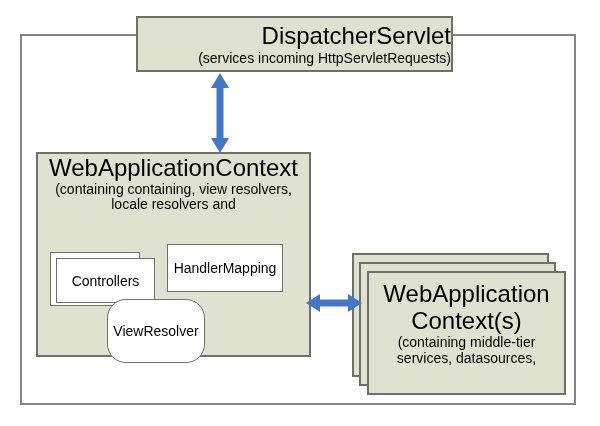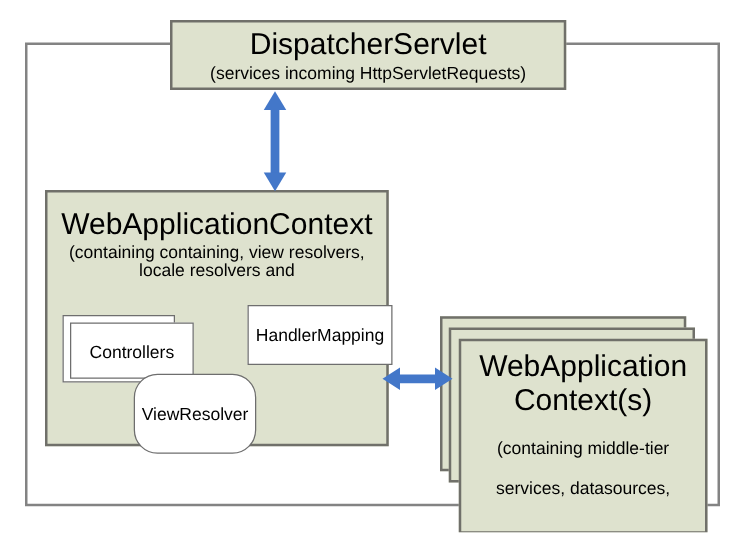--- a/index.html
+++ b/index.html
@@ -8,39 +8,39 @@
     font-family:"Liberation Sans","DejaVu Sans",sans-serif;color:#000;
   }
   .outer-rect{
     position:absolute;left:20px;top:34px;width:552px;height:367px;
     border:2px solid #838383;background:transparent;
   }
   .gbox{
     position:absolute;background:#dee2ce;border:2px solid #70706a;
     box-sizing:border-box;text-align:center;
   }
-  .dispatcher{left:136px;top:16px;width:317px;height:56px;padding-top:4px;}
-  .wac{left:36px;top:152px;width:275px;height:205px;padding-top:12px;}
+  .dispatcher{left:136px;top:16px;width:317px;height:56px;padding-top:4px;text-align:right;}
+  .wac{left:36px;top:152px;width:275px;height:205px;padding-top:0;}
   .big-title{font-size:24px;line-height:28px;white-space:nowrap;}
   .sub-line{font-size:14px;line-height:16px;white-space:nowrap;}
   .wac .sub-line{line-height:15px;}
   .wbox{
     position:absolute;background:#ffffff;border:1.5px solid #6e6e6e;
     box-sizing:border-box;display:flex;align-items:center;justify-content:center;
     font-size:14px;white-space:nowrap;
   }
   .controllers-back{left:50px;top:252px;width:90px;height:54px;}
   .controllers-front{left:56px;top:258px;width:99px;height:45px;}
-  .handler-mapping{left:167px;top:244px;width:116px;height:48px;margin-left:31px;}
+  .handler-mapping{left:167px;top:244px;width:116px;height:48px;}
   .view-resolver{left:107px;top:299px;width:98px;height:64px;border-radius:19px;}
   .stack-back{left:352px;top:253px;width:197px;height:124px;}
   .stack-mid{left:359px;top:262px;width:197px;height:124px;}
-  .stack-front{left:367px;top:271px;width:199px;height:156px;padding-top:7px;}
+  .stack-front{left:367px;top:271px;width:199px;height:124px;padding-top:7px;}
   .stack-front .big-title{line-height:27px;}
-  .stack-front .sub-line{line-height:16px;margin-top:16px;}
+  .stack-front .sub-line{line-height:16px;}
   .arrows{position:absolute;left:0;top:0;pointer-events:none;}
   .arrow-shape{fill:#4377c9;stroke:none;}
   .arrow-line{stroke:#4377c9;stroke-width:7;}
 </style>
 </head>
 <body>
 
 <div class="canvas">
 
   <div class="outer-rect"></div>

